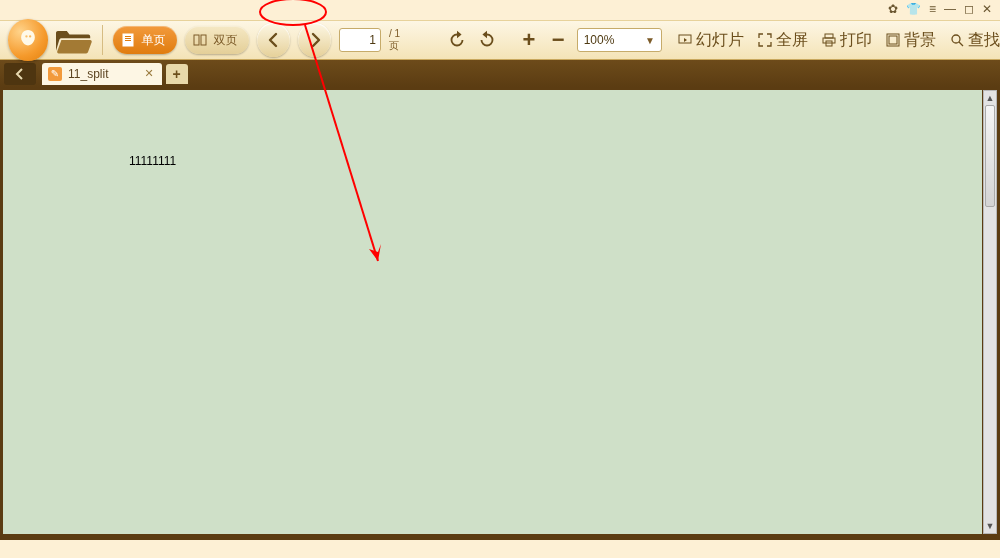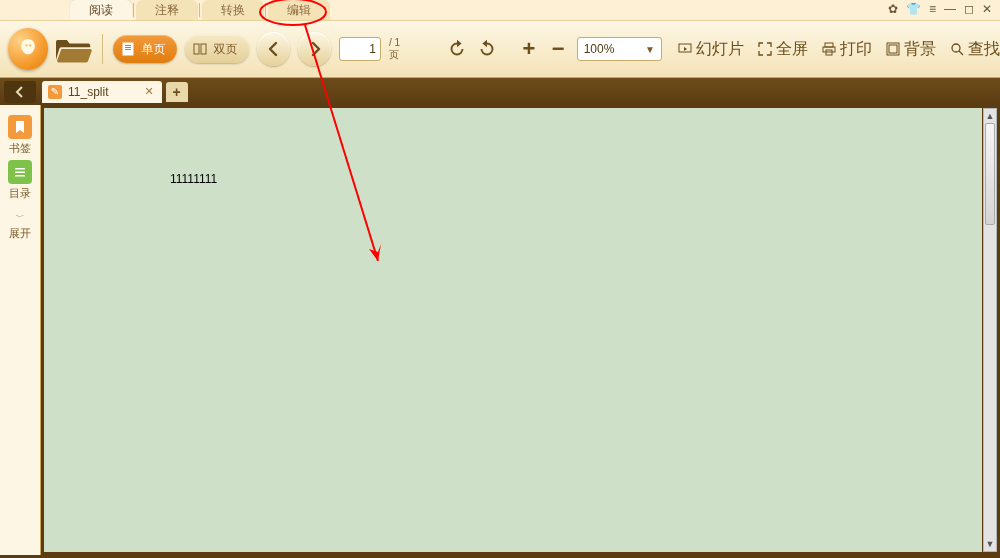--- a/index.html
+++ b/index.html
@@ -61,21 +61,21 @@
     color: #6a5630;
     font-size: 12px;
   }
   .window-controls span {
     cursor: pointer;
   }
 
   
   .toolbar {
     position: relative;
-    height: 58px;
+    height: 40px;
     background: linear-gradient(#fdf6e4, #f4e3b7);
     border-top: 1px solid #e7d29b;
     border-bottom: 1px solid #c9a85e;
     display: flex;
     align-items: center;
     padding-left: 8px;
     gap: 8px;
     box-sizing: border-box;
   }
   .tool-btn {
@@ -335,37 +335,20 @@
     position: absolute;
     top: 0;
     left: 0;
     pointer-events: none;
   }
 </style>
 </head>
 <body>
 
 <div class="menu-row">
-  <div class="menu-tabs">
-    <div class="menu-tab active">
-      <span>阅读</span>
-      <div class="sep"></div>
-    </div>
-    <div class="menu-tab">
-      <span>注释</span>
-      <div class="sep"></div>
-    </div>
-    <div class="menu-tab">
-      <span>转换</span>
-      <div class="sep"></div>
-    </div>
-    <div class="menu-tab">
-      <span>编辑</span>
-    </div>
-  </div>
   <div class="window-controls">
     <span>✿</span>
     <span>👕</span>
     <span>≡</span>
     <span>—</span>
     <span>◻</span>
     <span>✕</span>
   </div>
 </div>
 
@@ -486,44 +469,20 @@
   </div>
   <div class="doc-tab">
     <span class="favicon">✎</span>
     <span>11_split</span>
     <span class="close">✕</span>
   </div>
   <div class="new-tab-btn">+</div>
 </div>
 
 <div class="workspace">
-  <div class="sidebar">
-    <div class="side-item bookmark">
-      <div class="sq">
-        <svg width="14" height="14" viewBox="0 0 14 14">
-            <path d="M3 1h8v12L7 10l-4 3z" fill="#fff"></path>
-          </svg>
-      </div>
-      <span>书签</span>
-    </div>
-    <div class="side-item toc">
-      <div class="sq">
-        <svg width="14" height="14" viewBox="0 0 14 14">
-            <rect x="2" y="3" width="10" height="1.5" fill="#fff"></rect>
-            <rect x="2" y="6.5" width="10" height="1.5" fill="#fff"></rect>
-            <rect x="2" y="10" width="10" height="1.5" fill="#fff"></rect>
-          </svg>
-      </div>
-      <span>目录</span>
-    </div>
-    <div class="side-item expand">
-      <span class="chev">﹀</span>
-      <span>展开</span>
-    </div>
-  </div>
 
   <div class="content-frame">
     <div class="page-view">
       <div class="page-text">11111111</div>
     </div>
     <div class="scroll-v">
       <div class="arrow">▲</div>
       <div class="track">
         <div class="thumb"></div>
       </div>

